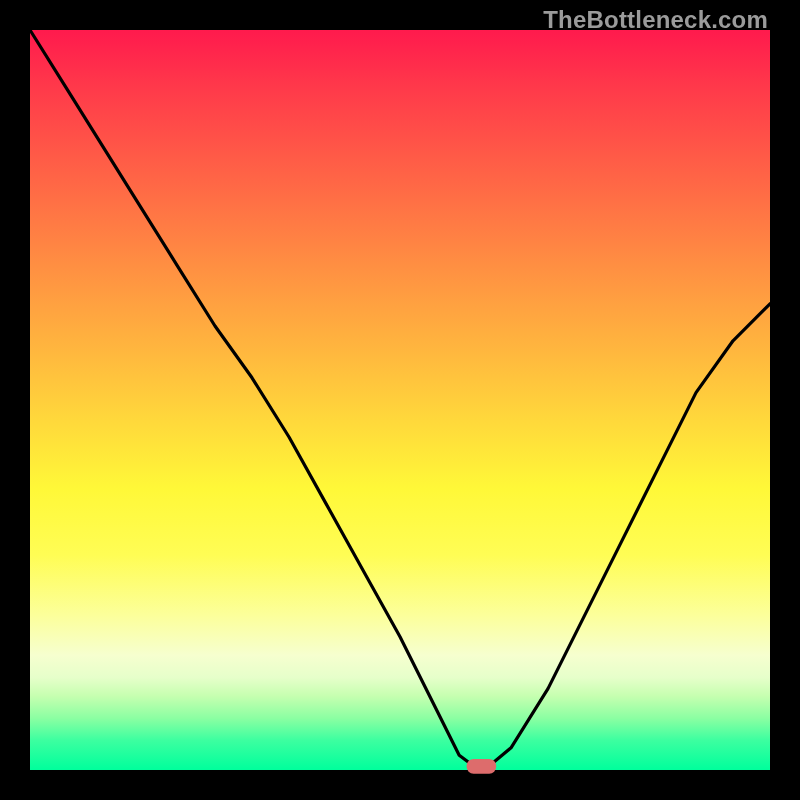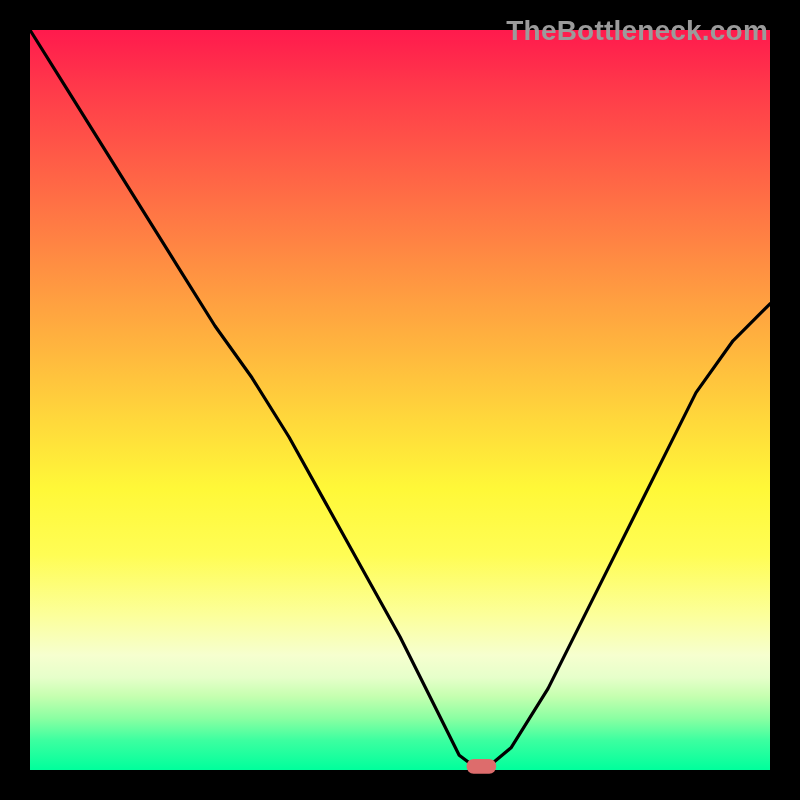--- a/index.html
+++ b/index.html
@@ -48,24 +48,24 @@
     stroke-width: 3.2;
     stroke-linejoin: round;
     stroke-linecap: round;
   }
   .marker {
     fill: #dd6c6c;
     stroke: none;
   }
   .watermark {
     position: absolute;
-    top: 15px;
+    top: 6px;
     right: 32px;
     font-family: Arial, Helvetica, sans-serif;
-    font-size: 28px;
+    font-size: 24px;
     font-weight: 600;
     color: #9b9b9b;
     letter-spacing: 0.2px;
     text-align: right;
   }
 </style>
 </head>
 <body>
 
 <div class="stage">

